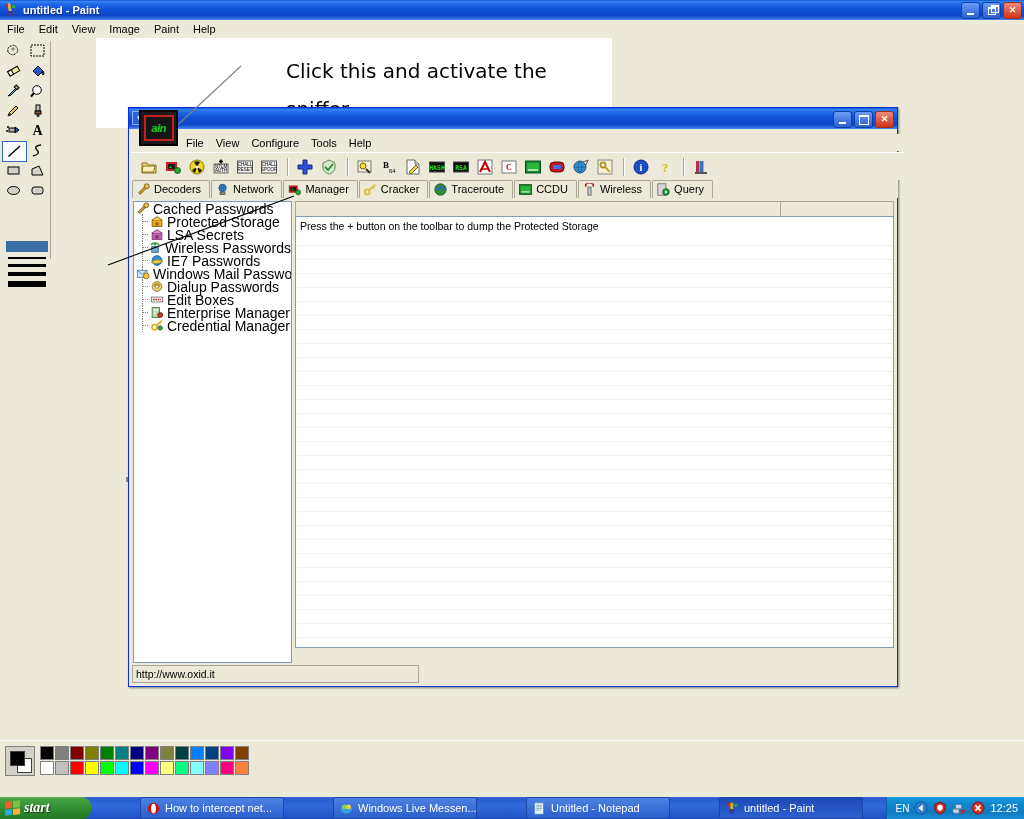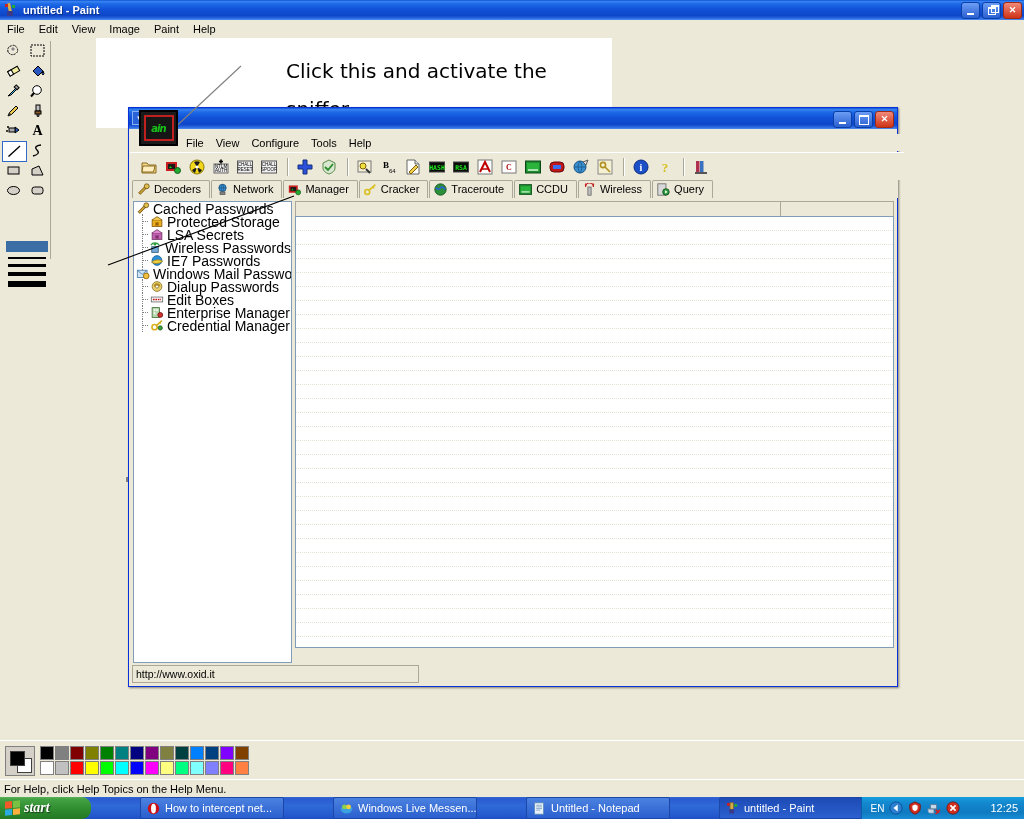--- a/index.html
+++ b/index.html
@@ -129,21 +129,21 @@
   .flag i{display:block;}
   .taskitem{height:20px;min-width:0;display:flex;align-items:center;gap:5px;padding:0 6px;margin-left:3px;
       background:linear-gradient(to bottom,#4b82e0,#2a5fce);border:1px solid #1c47a8;border-radius:2px;
       color:#fff;font-size:11px;white-space:nowrap;overflow:hidden;}
   .taskitem.active{background:linear-gradient(to bottom,#1d4bb5,#2b60cf);}
   .tsk-ico{width:13px;height:13px;flex:none;}
   #tray{position:absolute;right:0;top:0;height:22px;display:flex;align-items:center;gap:5px;padding:0 6px 0 9px;
       background:linear-gradient(to bottom,#18a0e0 0%,#1389d0 25%,#0f7ac0 70%,#1a8ed6 100%);
       border-left:1px solid #0a5fa8;}
   #tray-lang{color:#fff;font-size:10px;}
-  #tray-time{color:#fff;font-size:11px;margin-left:25px;}
+  #tray-time{color:#fff;font-size:11px;}
   .tray-ico{width:14px;height:14px;border-radius:50%;}
 
   
   #callout-svg{position:absolute;left:0;top:0;width:1024px;height:819px;pointer-events:none;z-index:30;}
 </style>
 </head>
 <body>
 
 <div id="paint-window">
 
@@ -329,23 +329,20 @@
         <div class="swatch" style="background: rgb(128, 255, 255);"></div>
         <div class="swatch" style="background: rgb(0, 64, 128);"></div>
         <div class="swatch" style="background: rgb(128, 128, 255);"></div>
         <div class="swatch" style="background: rgb(128, 0, 255);"></div>
         <div class="swatch" style="background: rgb(255, 0, 128);"></div>
         <div class="swatch" style="background: rgb(128, 64, 0);"></div>
         <div class="swatch" style="background: rgb(255, 128, 64);"></div>
       </div>
   </div>
 
-  <div id="paint-statusbar">
-    <span class="stxt">For Help, click Help Topics on the Help Menu.</span>
-  </div>
 </div>
 
 <div id="cain-window">
 
   <div id="cain-titlebar">
     <div id="cain-sysmenu">▾</div>
     <div id="cain-winbtns">
       <div class="pwb">
           <span class="mn"></span>
         </div>
@@ -717,20 +714,21 @@
             </svg>
         </span>
         <span>Credential Manager</span>
       </div>
     </div>
 
     <div id="cain-right">
       <div id="cain-grid-header"></div>
       <div id="cain-grid-header2"></div>
       <div id="cain-grid">
+        <div id="cain-grid-msg">Press the + button on the toolbar to dump the Protected Storage</div>
         <div id="cain-gridlines">
             <div class="gridline"></div>
             <div class="gridline"></div>
             <div class="gridline"></div>
             <div class="gridline"></div>
             <div class="gridline"></div>
             <div class="gridline"></div>
             <div class="gridline"></div>
             <div class="gridline"></div>
             <div class="gridline"></div>

